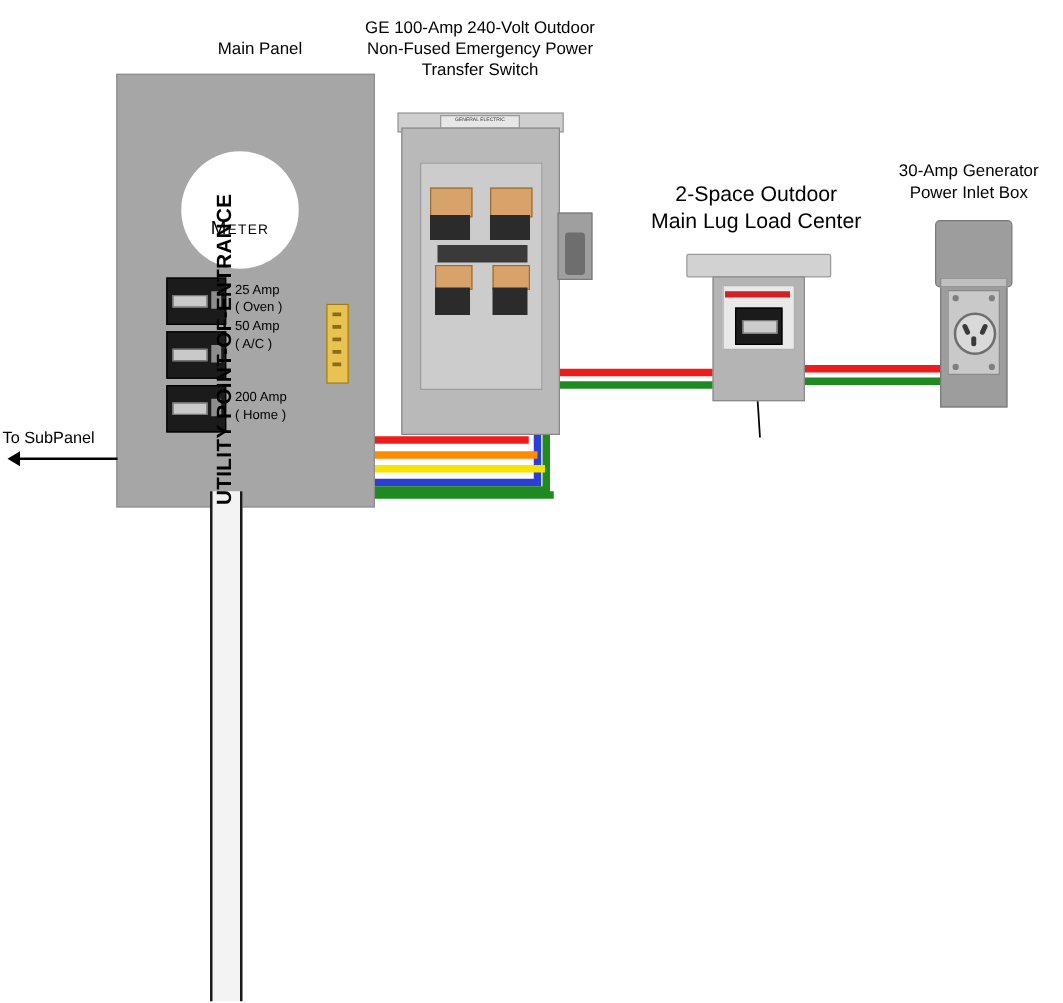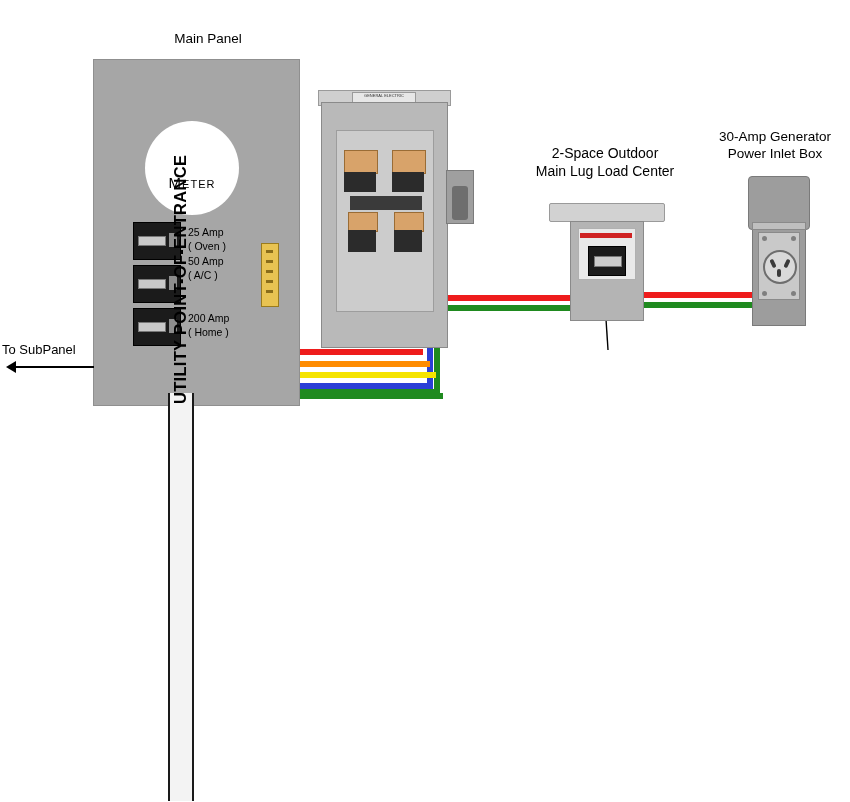--- a/index.html
+++ b/index.html
@@ -281,22 +281,25 @@
     border-right: 10px solid #000;
   }
 </style>
 </head>
 <body>
 
 <div id="canvas">
 
   <div class="lbl" style="left:138px; top:31px; width:140px; font-size:13.5px;">Main Panel</div>
 
-
-  <div class="lbl" style="left:510px; top:145px; width:190px; font-size:14px;text-align:center;">2-Space Outdoor
+  <div class="lbl" style="left:259px; top:14px; width:250px; font-size:13.5px;">GE 100-Amp 240-Volt Outdoor
+Non-Fused Emergency Power
+Transfer Switch</div>
+
+  <div class="lbl" style="left:510px; top:145px; width:190px; font-size:17px;text-align:center;">2-Space Outdoor
 Main Lug Load Center</div>
 
   <div class="lbl" style="left:700px; top:129px; width:150px; font-size:13.5px;">30-Amp Generator
 Power Inlet Box</div>
 
 
   <div class="lbl" style="left:2px; top:342px; width:110px; font-size:13px; text-align:left;">To SubPanel</div>
 
   <svg class="wires" viewBox="0 0 850 802">
 

